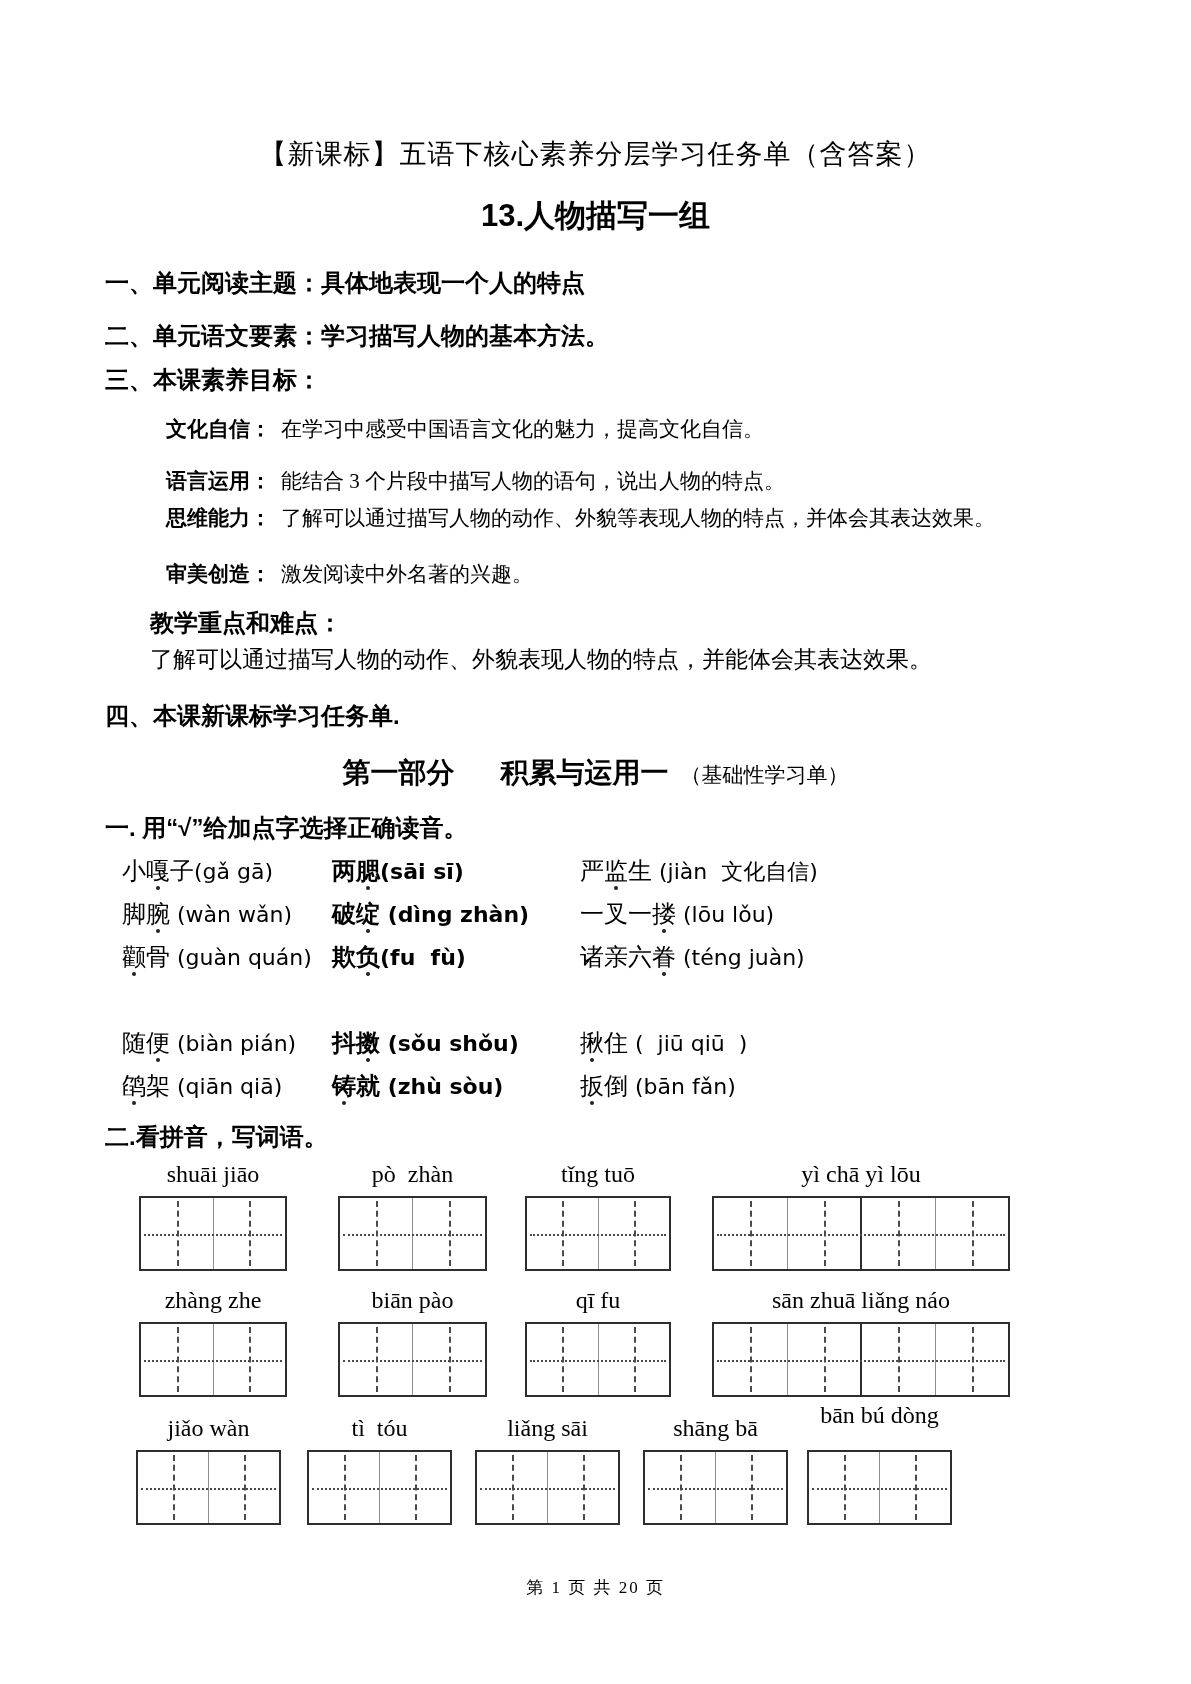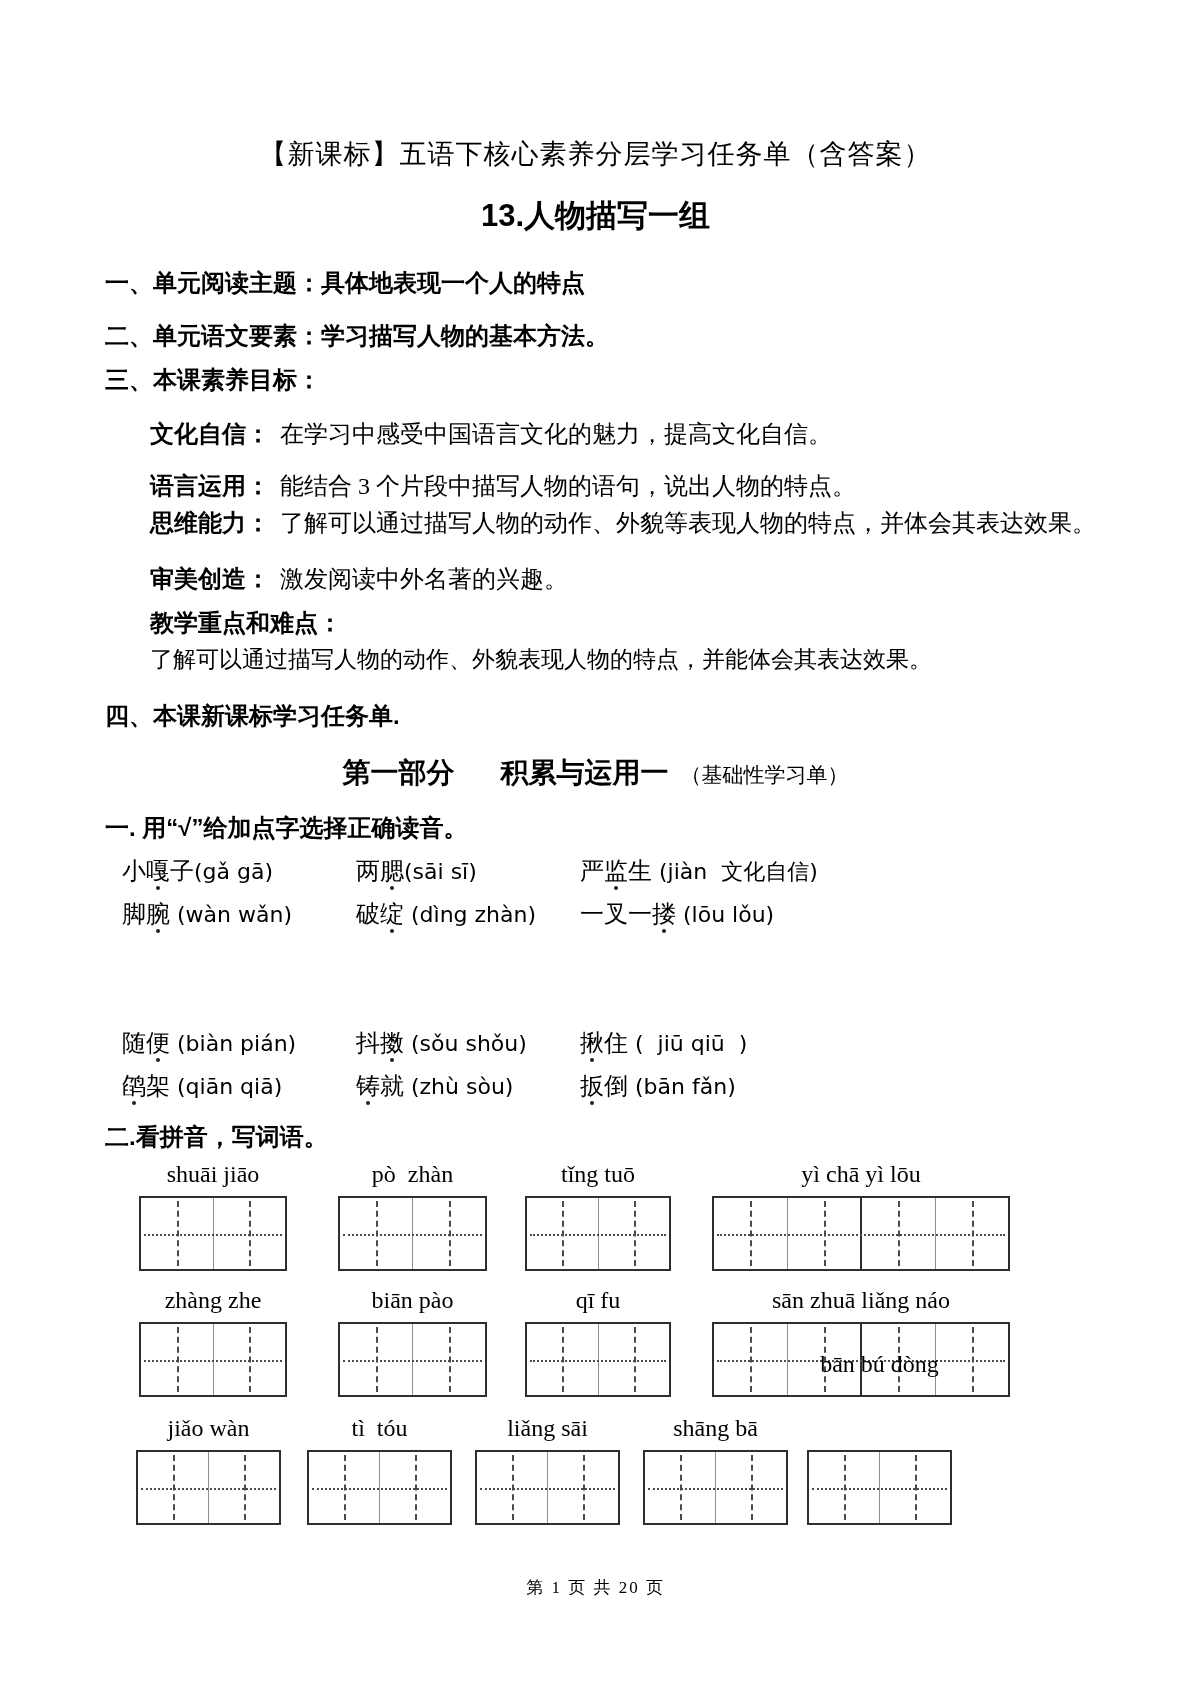--- a/index.html
+++ b/index.html
@@ -29,42 +29,42 @@
     font-family:"Liberation Sans","DejaVu Sans",sans-serif;
     white-space:pre;
   }
   .sec1{top:258px;left:105px;text-align:right;}
   .sec2{top:311px;left:105px;}
   .sec3{top:355px;left:105px;}
   .sec4{top:691px;left:105px;}
   .q1{top:803px;left:105px;}
   .q2{top:1112px;left:105px;}
 
-  .goal{left:150px;font-size:24px;line-height:36px;white-space:pre;}
+  .goal{left:166px;font-size:21px;line-height:26px;white-space:pre;}
   .goal .glabel{
     font-weight:700;
     font-family:"Liberation Sans","DejaVu Sans",sans-serif;
     margin-right:10px;
   }
   .g1{top:406px;} .g2{top:458px;} .g3{top:495px;} .g4{top:551px;}
   .kp-head{top:598px;left:150px;}
   .kp-text{top:635px;left:150px;font-size:23px;line-height:30px;}
 
   .part-line{top:744px;}
   .part-bold{
     font-size:28px;font-weight:700;
     font-family:"Liberation Sans","DejaVu Sans",sans-serif;
   }
   .part-gap{display:inline-block;width:46px;}
   .part-note{font-size:21px;margin-left:12px;}
 
   
   .r-row{left:0;right:0;height:34px;padding-left:20px;}
   .r-item{position:absolute;font-size:24px;line-height:30px;white-space:pre;}
-  .r-c1{left:122px;} .r-c2{left:356px;} .r-c3{left:580px;}
+  .r-c1{left:122px;} .r-c2{left:332px;font-weight:bold;} .r-c3{left:580px;}
   .r-py{
     font-family:"DejaVu Sans","Liberation Sans",sans-serif;
     font-size:22px;white-space:pre;
   }
   .dotted{position:relative;}
   .dotted::after{
     content:'';position:absolute;left:50%;bottom:-6px;
     width:4px;height:4px;border-radius:50%;background:#222;
     transform:translateX(-50%);
   }
@@ -129,20 +129,25 @@
   <div class="abs r-row" style="top:846px;">
     <span class="r-item r-c1"><span>小</span><span class="dotted">嘎</span><span>子</span><span class="r-py">(gǎ gā)</span></span>
     <span class="r-item r-c2"><span>两</span><span class="dotted">腮</span><span></span><span class="r-py">(sāi sī)</span></span>
     <span class="r-item r-c3"><span>严</span><span class="dotted">监</span><span>生</span><span class="r-py"> (jiàn  文化自信)</span></span>
   </div>
   <div class="abs r-row" style="top:889px;">
     <span class="r-item r-c1"><span>脚</span><span class="dotted">腕</span><span></span><span class="r-py"> (wàn wǎn)</span></span>
     <span class="r-item r-c2"><span>破</span><span class="dotted">绽</span><span></span><span class="r-py"> (dìng zhàn)</span></span>
     <span class="r-item r-c3"><span>一叉一</span><span class="dotted">搂</span><span></span><span class="r-py"> (lōu lǒu)</span></span>
   </div>
+  <div class="abs r-row" style="top:932px;">
+    <span class="r-item r-c1"><span></span><span class="dotted">颧</span><span>骨</span><span class="r-py"> (guàn quán)</span></span>
+    <span class="r-item r-c2"><span>欺</span><span class="dotted">负</span><span></span><span class="r-py">(fu  fù)</span></span>
+    <span class="r-item r-c3"><span>诸亲六</span><span class="dotted">眷</span><span></span><span class="r-py"> (téng juàn)</span></span>
+  </div>
   <div class="abs r-row" style="top:1061px;">
     <span class="r-item r-c1"><span></span><span class="dotted">鹐</span><span>架</span><span class="r-py"> (qiān qiā)</span></span>
     <span class="r-item r-c2"><span></span><span class="dotted">铸</span><span>就</span><span class="r-py"> (zhù sòu)</span></span>
     <span class="r-item r-c3"><span></span><span class="dotted">扳</span><span>倒</span><span class="r-py"> (bān fǎn)</span></span>
   </div>
   <div class="abs r-row" style="top:1018px;">
     <span class="r-item r-c1"><span>随</span><span class="dotted">便</span><span></span><span class="r-py"> (biàn pián)</span></span>
     <span class="r-item r-c2"><span>抖</span><span class="dotted">擞</span><span></span><span class="r-py"> (sǒu shǒu)</span></span>
     <span class="r-item r-c3"><span></span><span class="dotted">揪</span><span>住</span><span class="r-py"> (  jiū qiū  )</span></span>
   </div>
@@ -194,21 +199,21 @@
       <div class="cell"></div>
       <div class="cell mid"></div>
       <div class="cell"></div>
       <div class="cell"></div>
     </div>
 
   <div class="py-label" style="top:1404px;left:136px;width:145px;">jiǎo wàn</div>
   <div class="py-label" style="top:1404px;left:307px;width:145px;">tì  tóu</div>
   <div class="py-label" style="top:1404px;left:475px;width:145px;">liǎng sāi</div>
   <div class="py-label" style="top:1404px;left:643px;width:145px;">shāng bā</div>
-  <div class="py-label" style="top:1340px;left:807px;width:145px;">bān bú dòng</div>
+  <div class="py-label" style="top:1391px;left:807px;width:145px;">bān bú dòng</div>
 
   <div class="gbox" style="top:1440px;left:136px;width:145px;">
       <div class="cell"></div>
       <div class="cell"></div>
     </div>
   <div class="gbox" style="top:1440px;left:307px;width:145px;">
       <div class="cell"></div>
       <div class="cell"></div>
     </div>
   <div class="gbox" style="top:1440px;left:475px;width:145px;">

